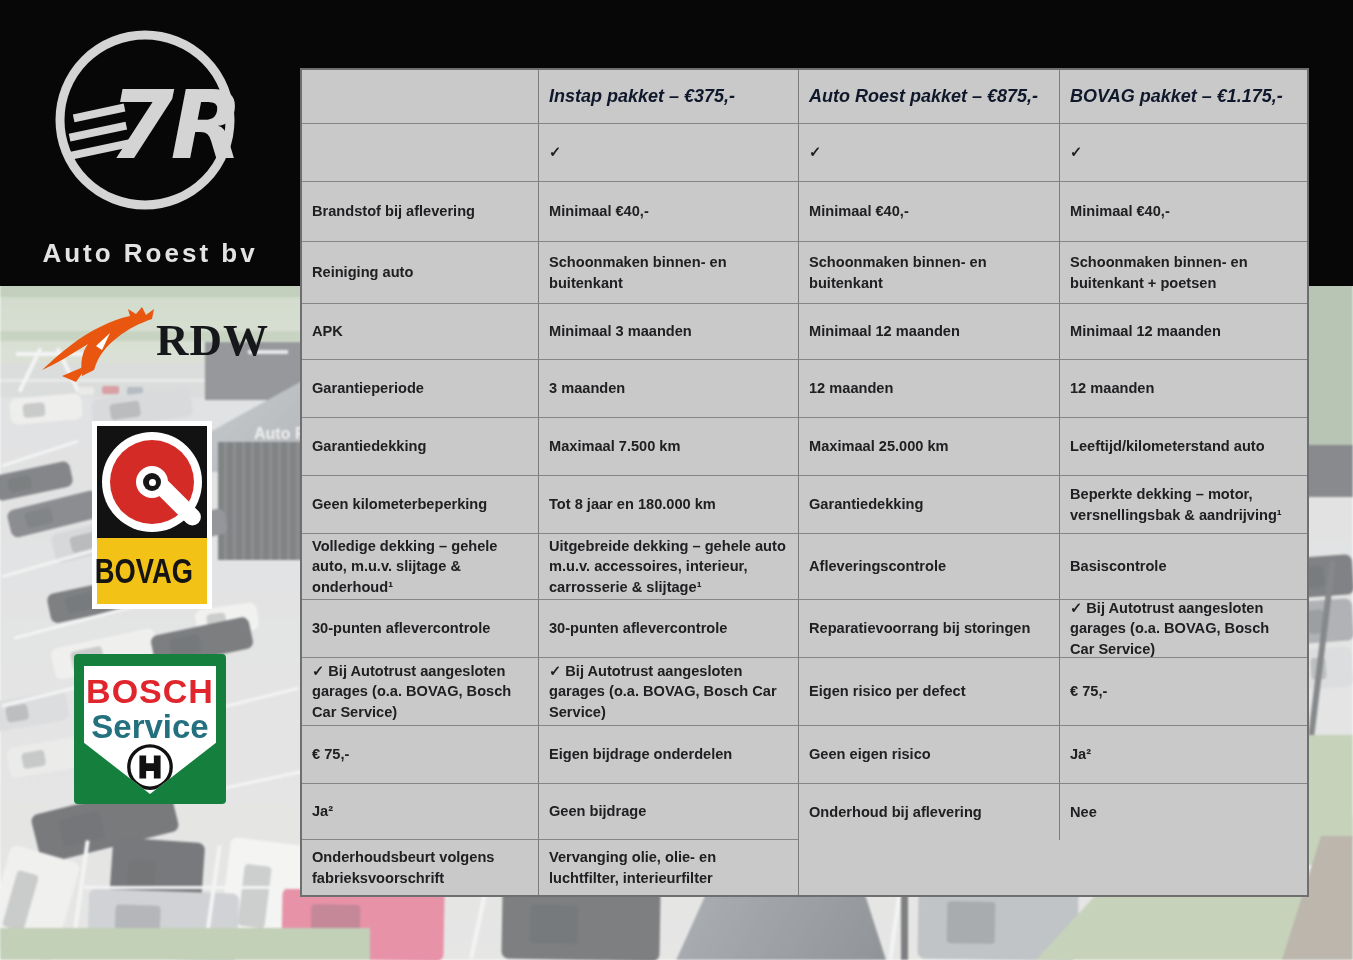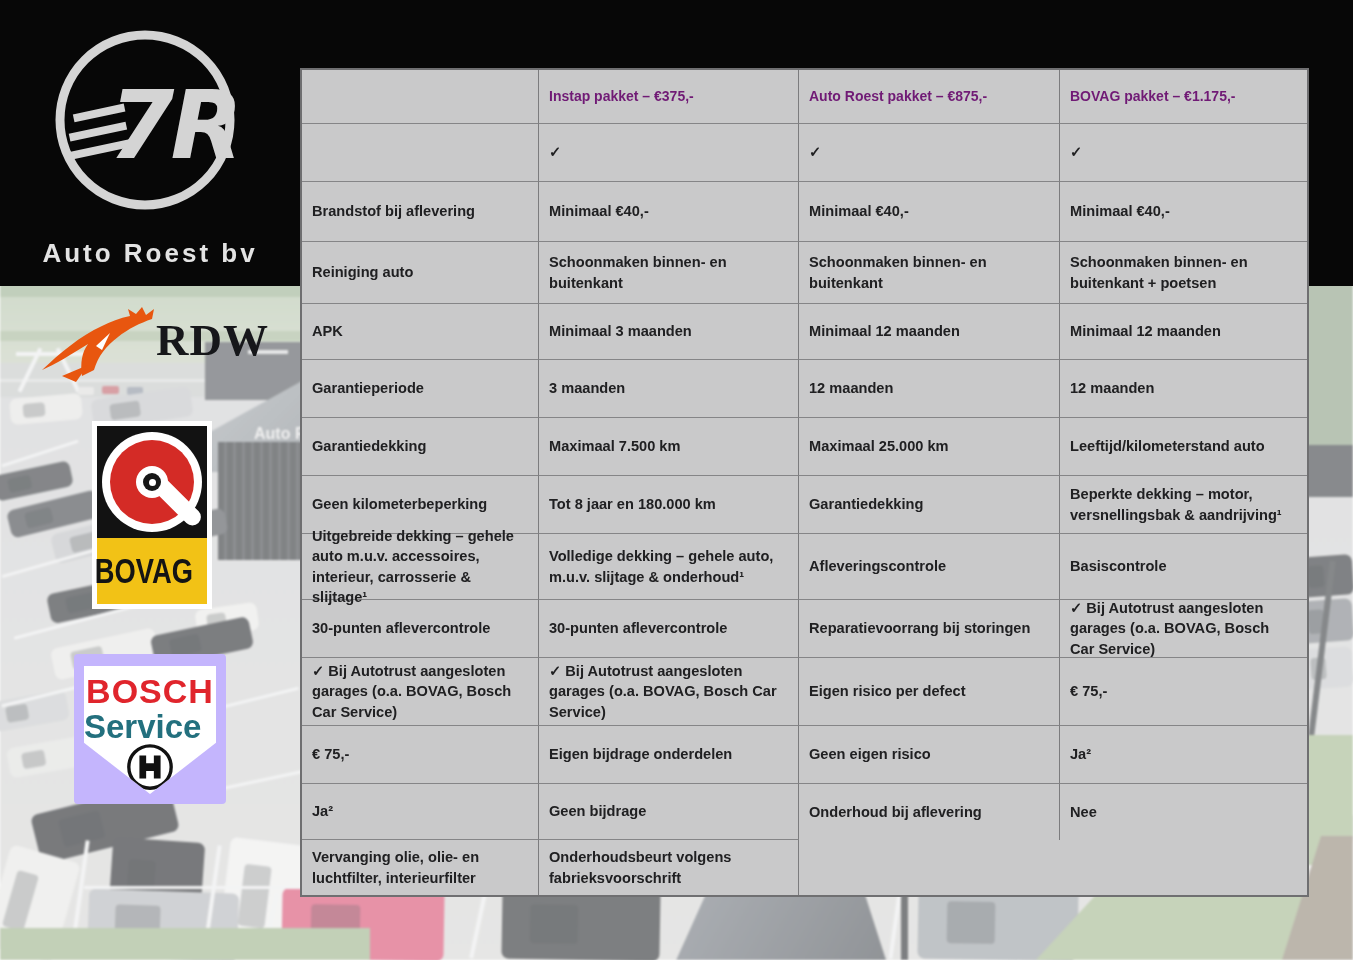--- a/index.html
+++ b/index.html
@@ -37,40 +37,40 @@
   .bv-tail{left:57px;top:52px;width:60px;height:17px;background:#fff;border-radius:9px !important;
            transform:rotate(45deg);transform-origin:8px 8px;}
   .bv-c1{left:39px;top:40px;width:32px;height:32px;background:#fff;}
   .bv-c2{left:46px;top:47px;width:18px;height:18px;background:#161616;}
   .bv-c3{left:52px;top:53px;width:7px;height:7px;background:#fff;}
   .bovag-bottom{width:110px;height:66px;background:#f2c216;display:flex;align-items:center;
                 justify-content:flex-end;}
   .bovag-word{font-size:35px;font-weight:bold;color:#141414;transform:scaleX(0.78);letter-spacing:0px;}
 
   
-  .bosch{position:absolute;left:74px;top:654px;width:152px;height:150px;background:#c4b5fd;border-radius:4px;}
+  .bosch{position:absolute;left:74px;top:654px;width:152px;height:150px;background:#15803d;border-radius:4px;}
   .bosch-shield{position:absolute;left:10px;top:12px;width:132px;height:128px;background:#fff;
                 clip-path:polygon(0 0,100% 0,100% 60%,50% 100%,0 60%);}
   .bosch-word1{position:absolute;left:0;top:6px;width:100%;text-align:center;
                color:#e0252c;font-size:34px;font-weight:bold;letter-spacing:1px;}
-  .bosch-word2{position:absolute;left:0;top:42px;width:100%;text-align:left;
+  .bosch-word2{position:absolute;left:0;top:42px;width:100%;text-align:center;
                color:#23707e;font-size:33px;font-weight:bold;}
   .bosch-emblem{position:absolute;left:39px;top:76px;}
 
   
   .pkg-table{position:absolute;left:300px;top:68px;width:1005px;height:825px;display:grid;
              grid-template-columns:237px 260px 261px 247px;
              grid-template-rows:54px 58px 60px 62px 56px 58px 58px 58px 66px 58px 68px 58px 56px 55px;
              background:#c9c9ca;border:2px solid #6f6f71;}
   .cell{border-right:1.4px solid #7c7c7e;border-bottom:1.4px solid #858587;display:flex;
         align-items:center;padding:4px 10px;box-sizing:border-box;color:#202022;
         font-weight:bold;font-size:14.6px;line-height:1.38;}
   .cell:nth-child(4n){border-right:none;}
   .cell:nth-last-child(-n+4){border-bottom:none;}
-  .hdr{font-size:14px;color:#701a75;}
+  .hdr{font-size:18px;color:#0f172a;font-style:italic;}
 
   .facade-sign{color:#e8e8e8;font-size:16px;font-weight:bold;white-space:nowrap;}
 </style>
 </head>
 <body>
 
 <div class="stage">
 
   <div class="photo">
     <div style="left:0;top:283px;width:100%;height:82px;background:linear-gradient(#b4c5ac,#c6cfbd);"></div>
@@ -228,22 +228,22 @@
     <div class="cell lbl">Garantiedekking</div>
     <div class="cell val">Maximaal 7.500 km</div>
     <div class="cell val">Maximaal 25.000 km</div>
     <div class="cell lbl">Leeftijd/kilometerstand auto</div>
 
     <div class="cell val">Geen kilometerbeperking</div>
     <div class="cell val">Tot 8 jaar en 180.000 km</div>
 
     <div class="cell lbl">Garantiedekking</div>
     <div class="cell val">Beperkte dekking – motor, versnellingsbak &amp; aandrijving¹</div>
+    <div class="cell val">Volledige dekking – gehele auto, m.u.v. slijtage &amp; onderhoud¹</div>
     <div class="cell val">Uitgebreide dekking – gehele auto m.u.v. accessoires, interieur, carrosserie &amp; slijtage¹</div>
-    <div class="cell val">Volledige dekking – gehele auto, m.u.v. slijtage &amp; onderhoud¹</div>
 
     <div class="cell lbl">Afleveringscontrole</div>
     <div class="cell val">Basiscontrole</div>
     <div class="cell val">30-punten aflevercontrole</div>
     <div class="cell val">30-punten aflevercontrole</div>
 
     <div class="cell lbl">Reparatievoorrang bij storingen</div>
     <div class="cell val">✓ Bij Autotrust aangesloten garages (o.a. BOVAG, Bosch Car Service)</div>
     <div class="cell val">✓ Bij Autotrust aangesloten garages (o.a. BOVAG, Bosch Car Service)</div>
     <div class="cell val">✓ Bij Autotrust aangesloten garages (o.a. BOVAG, Bosch Car Service)</div>
@@ -253,17 +253,17 @@
     <div class="cell val">€ 75,-</div>
     <div class="cell lbl">Eigen bijdrage onderdelen</div>
 
     <div class="cell val">Geen eigen risico</div>
     <div class="cell val">Ja²</div>
     <div class="cell val">Ja²</div>
     <div class="cell val">Geen bijdrage</div>
 
     <div class="cell lbl">Onderhoud bij aflevering</div>
     <div class="cell val">Nee</div>
+    <div class="cell val">Onderhoudsbeurt volgens fabrieksvoorschrift</div>
     <div class="cell val">Vervanging olie, olie- en luchtfilter, interieurfilter</div>
-    <div class="cell val">Onderhoudsbeurt volgens fabrieksvoorschrift</div>
   </div>
 
 </div>
 
 </body></html>

